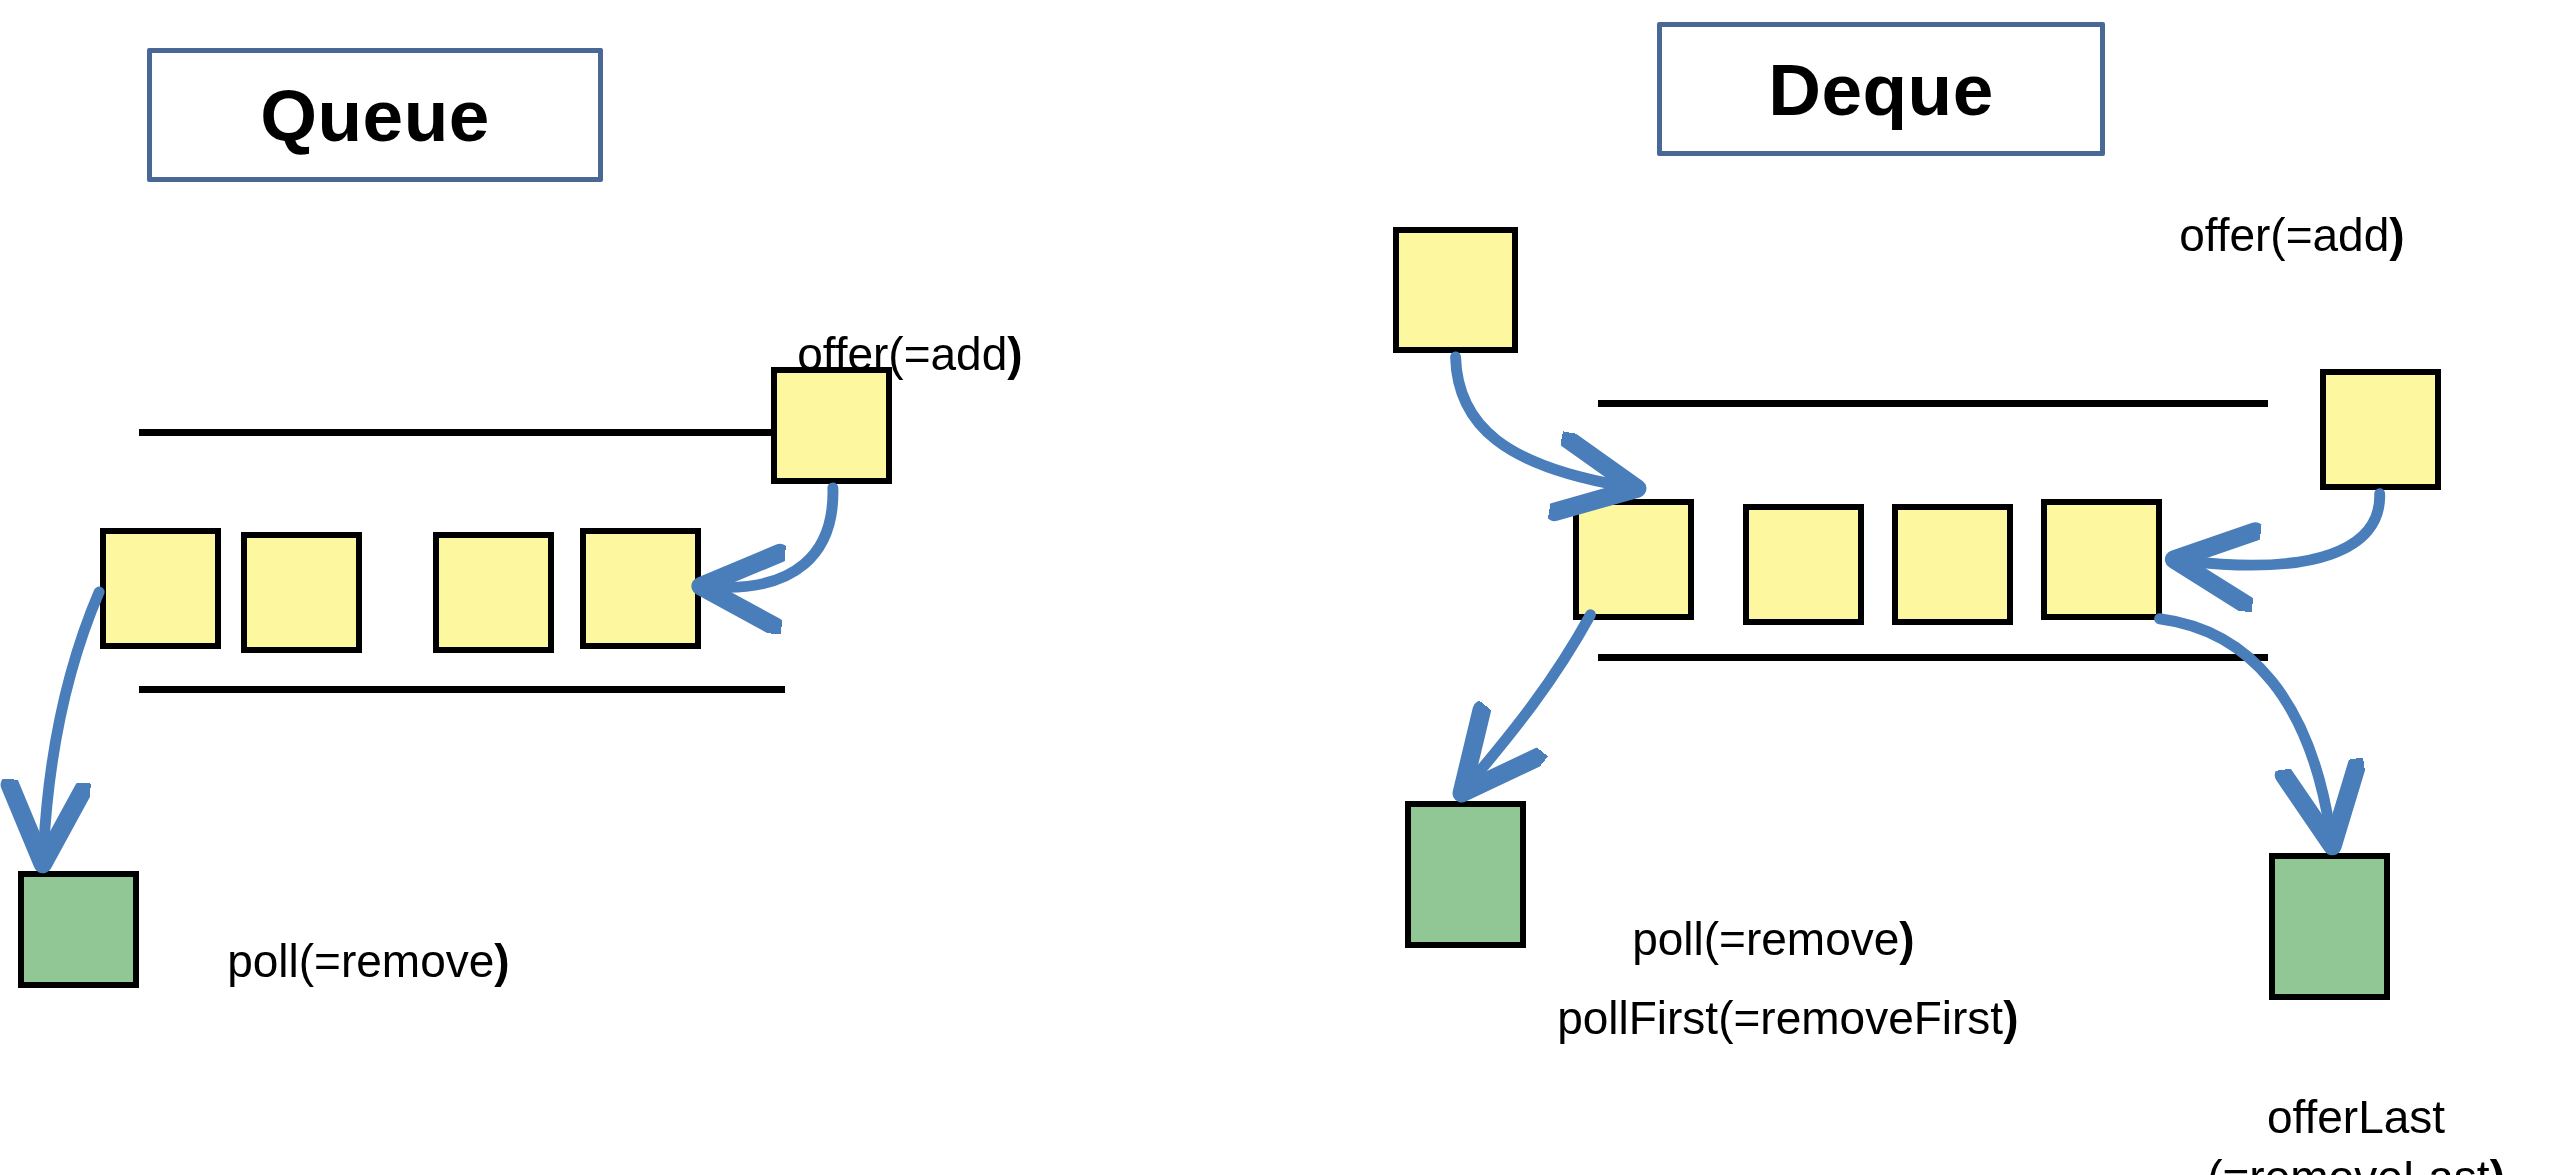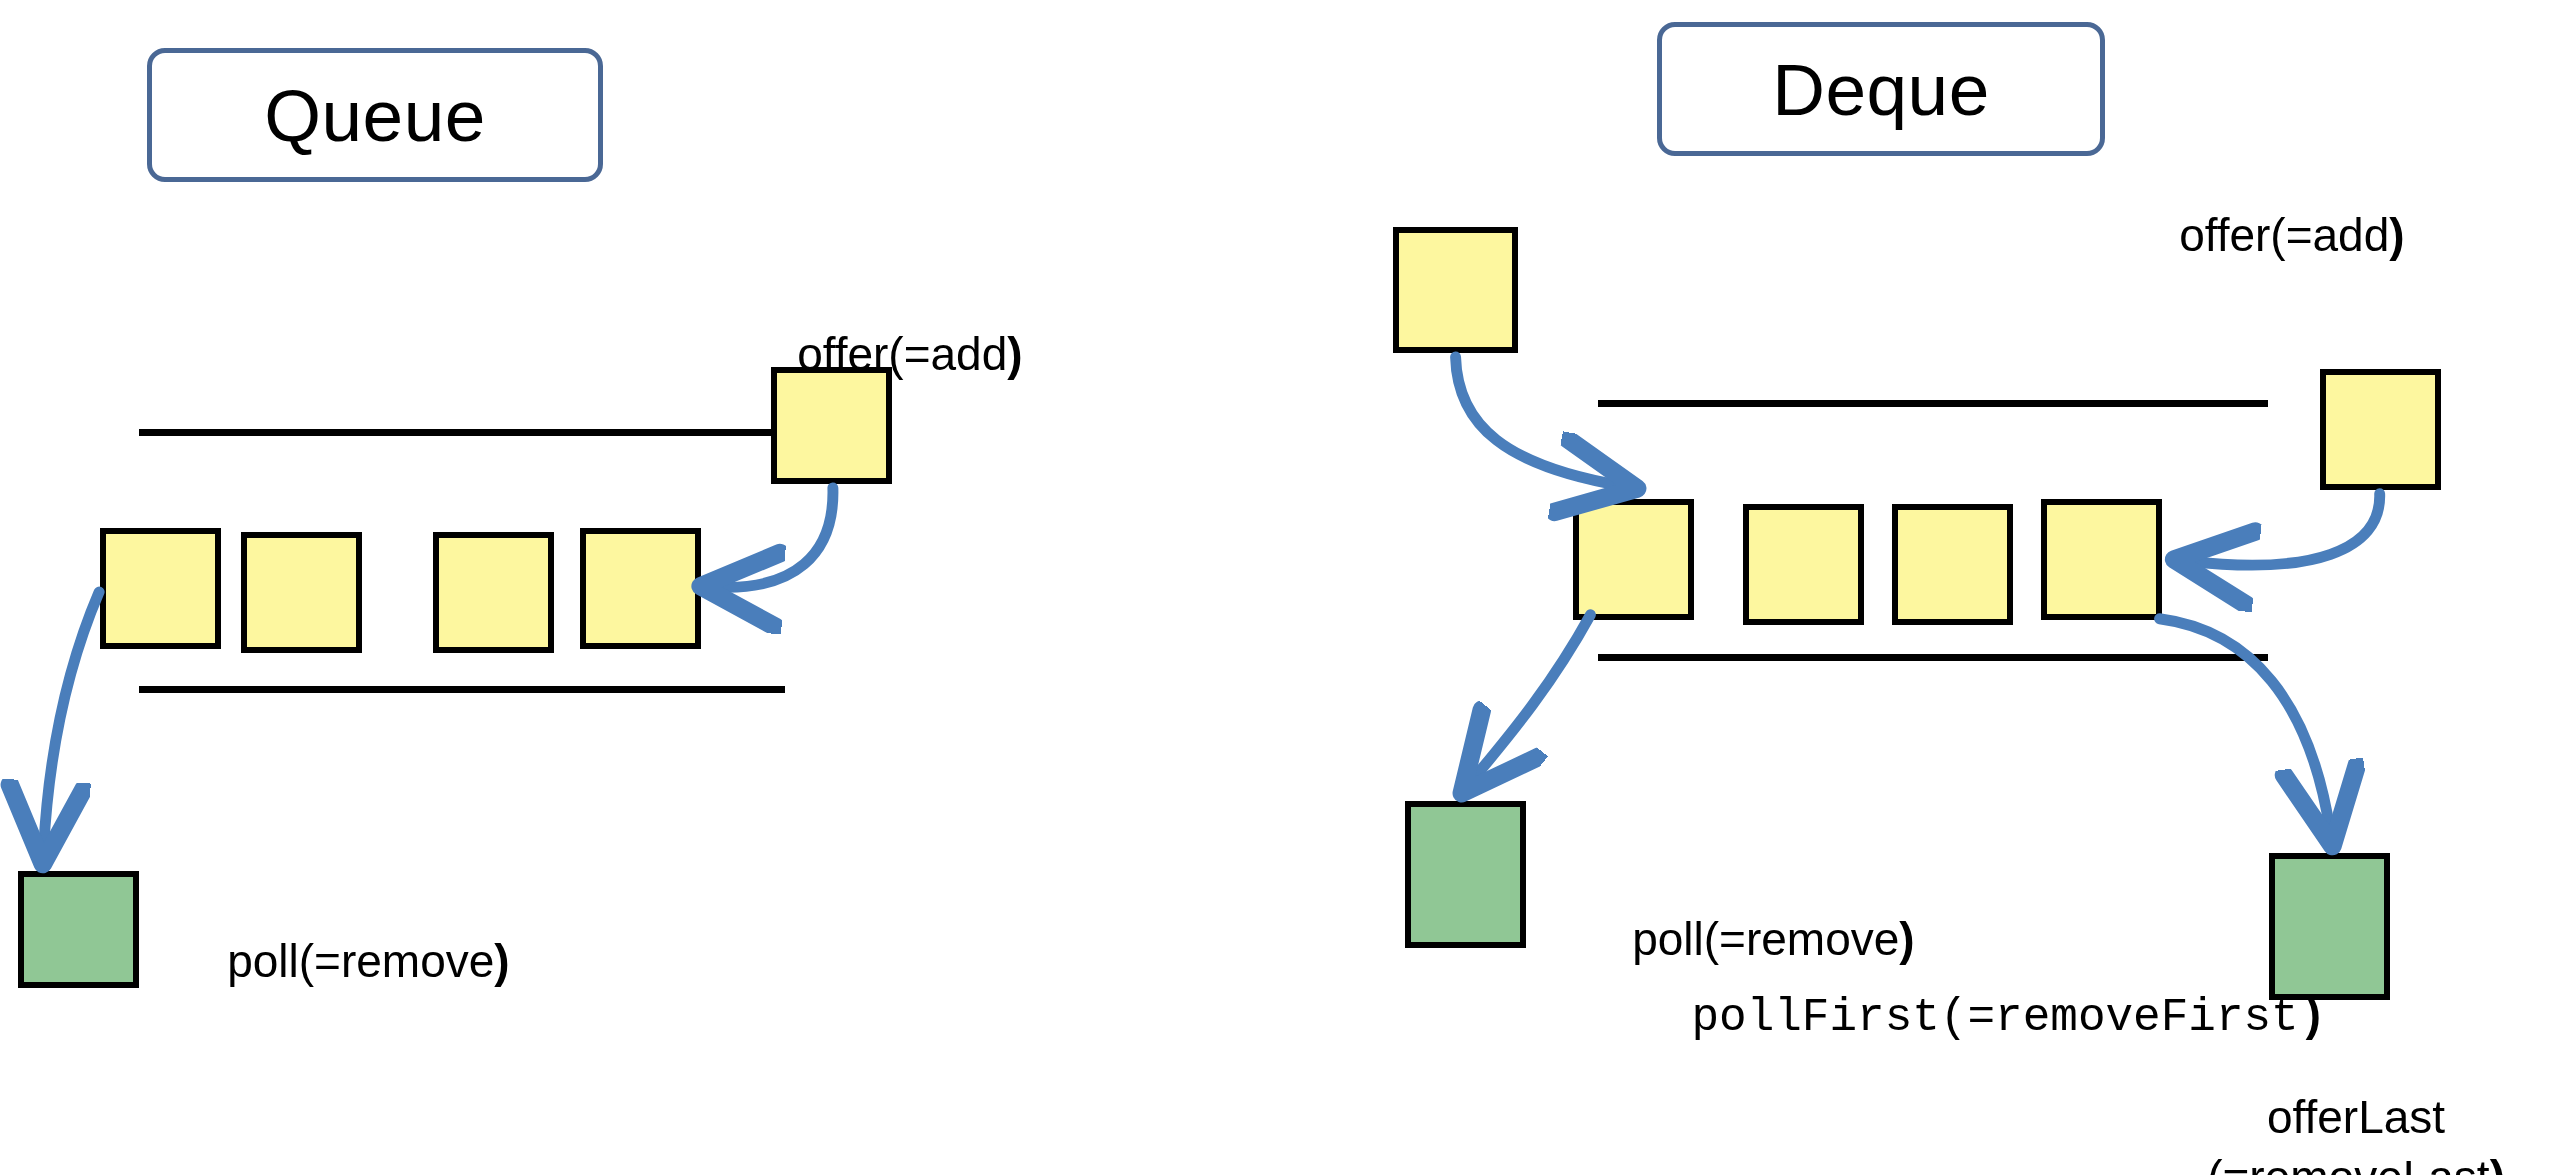--- a/index.html
+++ b/index.html
@@ -8,24 +8,24 @@
     width:2576px;height:1176px;
     background:#ffffff;
     overflow:hidden;
     font-family:"Liberation Sans","DejaVu Sans",sans-serif;
   }
   
   .title-pill{
     position:absolute;
     box-sizing:border-box;
     border:5px solid #4a6895;
-    border-radius:18px;
+    border-radius:2px;
     background:#ffffff;
     display:flex;align-items:center;justify-content:center;
-    font-weight:normal;
+    font-weight:bold;
     color:#000000;
     letter-spacing:0.5px;
   }
   #title-queue{left:147px;top:48px;width:456px;height:134px;font-size:73px;}
   #title-deque{left:1634px;top:22px;width:448px;height:134px;font-size:73px;margin-left:23px;}
 
   
   .rail{
     position:absolute;
     background:#000000;
@@ -109,21 +109,21 @@
 
   <div class="label" style="left:2128px;top:147px;">
     <span>offer(=add</span><b>)</b>
   </div>
 
 
   <div class="label" style="left:1581px;top:851px;">
     <span>poll(=remove</span><b>)</b>
   </div>
 
-  <div class="label" style="left:1581px;top:930px;font-family:Liberation Mono, monospace;">
+  <div class="label" style="left:1506px;top:930px;">
     <span>pollFirst(=removeFirst</span><b>)</b>
   </div>
 
   <div class="label center" style="left:2132px;top:1029px;width:397px;">
     <span>offerLast</span>
   </div>
 
   <div class="label center" style="left:2132px;top:1089px;width:397px;">
     <span>(=removeLast</span><b>)</b>
   </div>

